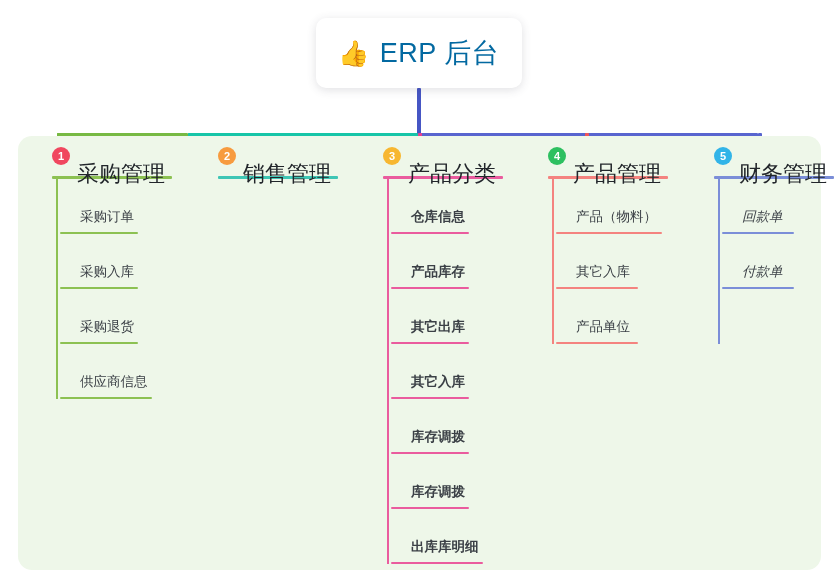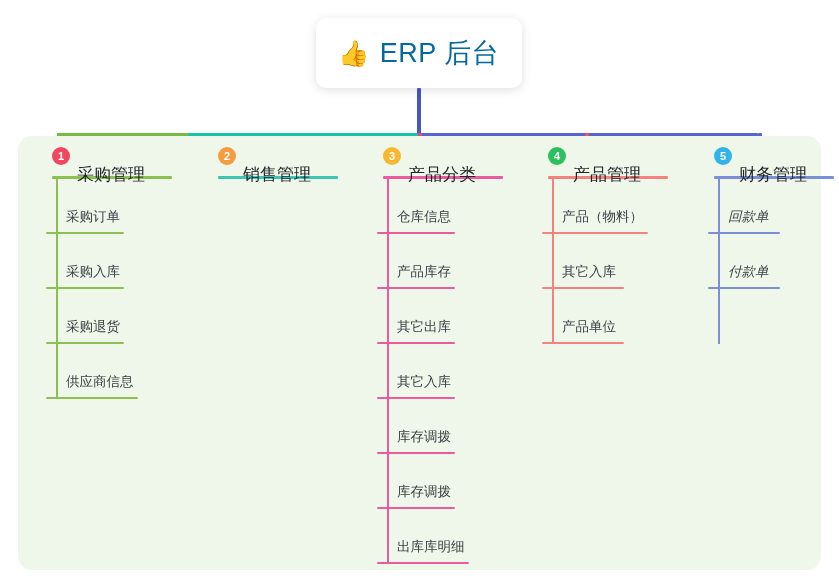--- a/index.html
+++ b/index.html
@@ -50,29 +50,29 @@
   .col-head{
     display:flex;align-items:center;gap:7px;
     height:26px;padding-left:22px;
   }
   .badge{
     width:18px;height:18px;border-radius:50%;
     color:#fff;font-size:11px;font-weight:bold;
     display:flex;align-items:center;justify-content:center;
     flex:0 0 auto;
   }
-  .col-title{font-size:17px;color:#22262b;white-space:nowrap;margin-top:36px;}
+  .col-title{font-size:22px;color:#22262b;white-space:nowrap;margin-top:36px;}
   .head-rule{height:3px;border-radius:1px;margin-top:7px;margin-left:22px;}
 
   
   .spine{position:absolute;width:2px;left:26px;}
 
   .item{
     position:relative;
-    margin-left:16px;
+    margin-left:30px;
     height:55px;
   }
   .item-label{
     position:absolute;left:20px;bottom:8px;
     font-size:13.5px;color:#3b4046;white-space:nowrap;
   }
   .item-rule{
     position:absolute;left:0;bottom:0;height:2px;border-radius:1px;
   }
 </style>
@@ -133,21 +133,21 @@
           <span class="col-title">销售管理</span>
         </div>
         <div class="head-rule" style="width: 120px; background: rgb(62, 198, 181);"></div>
       </div>
       <div class="col" style="left: 361px;">
         <div class="col-head">
           <span class="badge" style="background: rgb(247, 183, 49);">3</span>
           <span class="col-title">产品分类</span>
         </div>
         <div class="head-rule" style="width: 120px; background: rgb(234, 92, 158);"></div>
-        <div style="position: relative;">
+        <div style="position: relative; font-weight: bold;">
           <div class="spine" style="background: rgb(234, 92, 158); top: 0px; height: 385px;"></div>
           <div class="item">
             <span class="item-label">仓库信息</span>
             <div class="item-rule" style="width: 78px; background: rgb(234, 92, 158);"></div>
           </div>
           <div class="item">
             <span class="item-label">产品库存</span>
             <div class="item-rule" style="width: 78px; background: rgb(234, 92, 158);"></div>
           </div>
           <div class="item">

